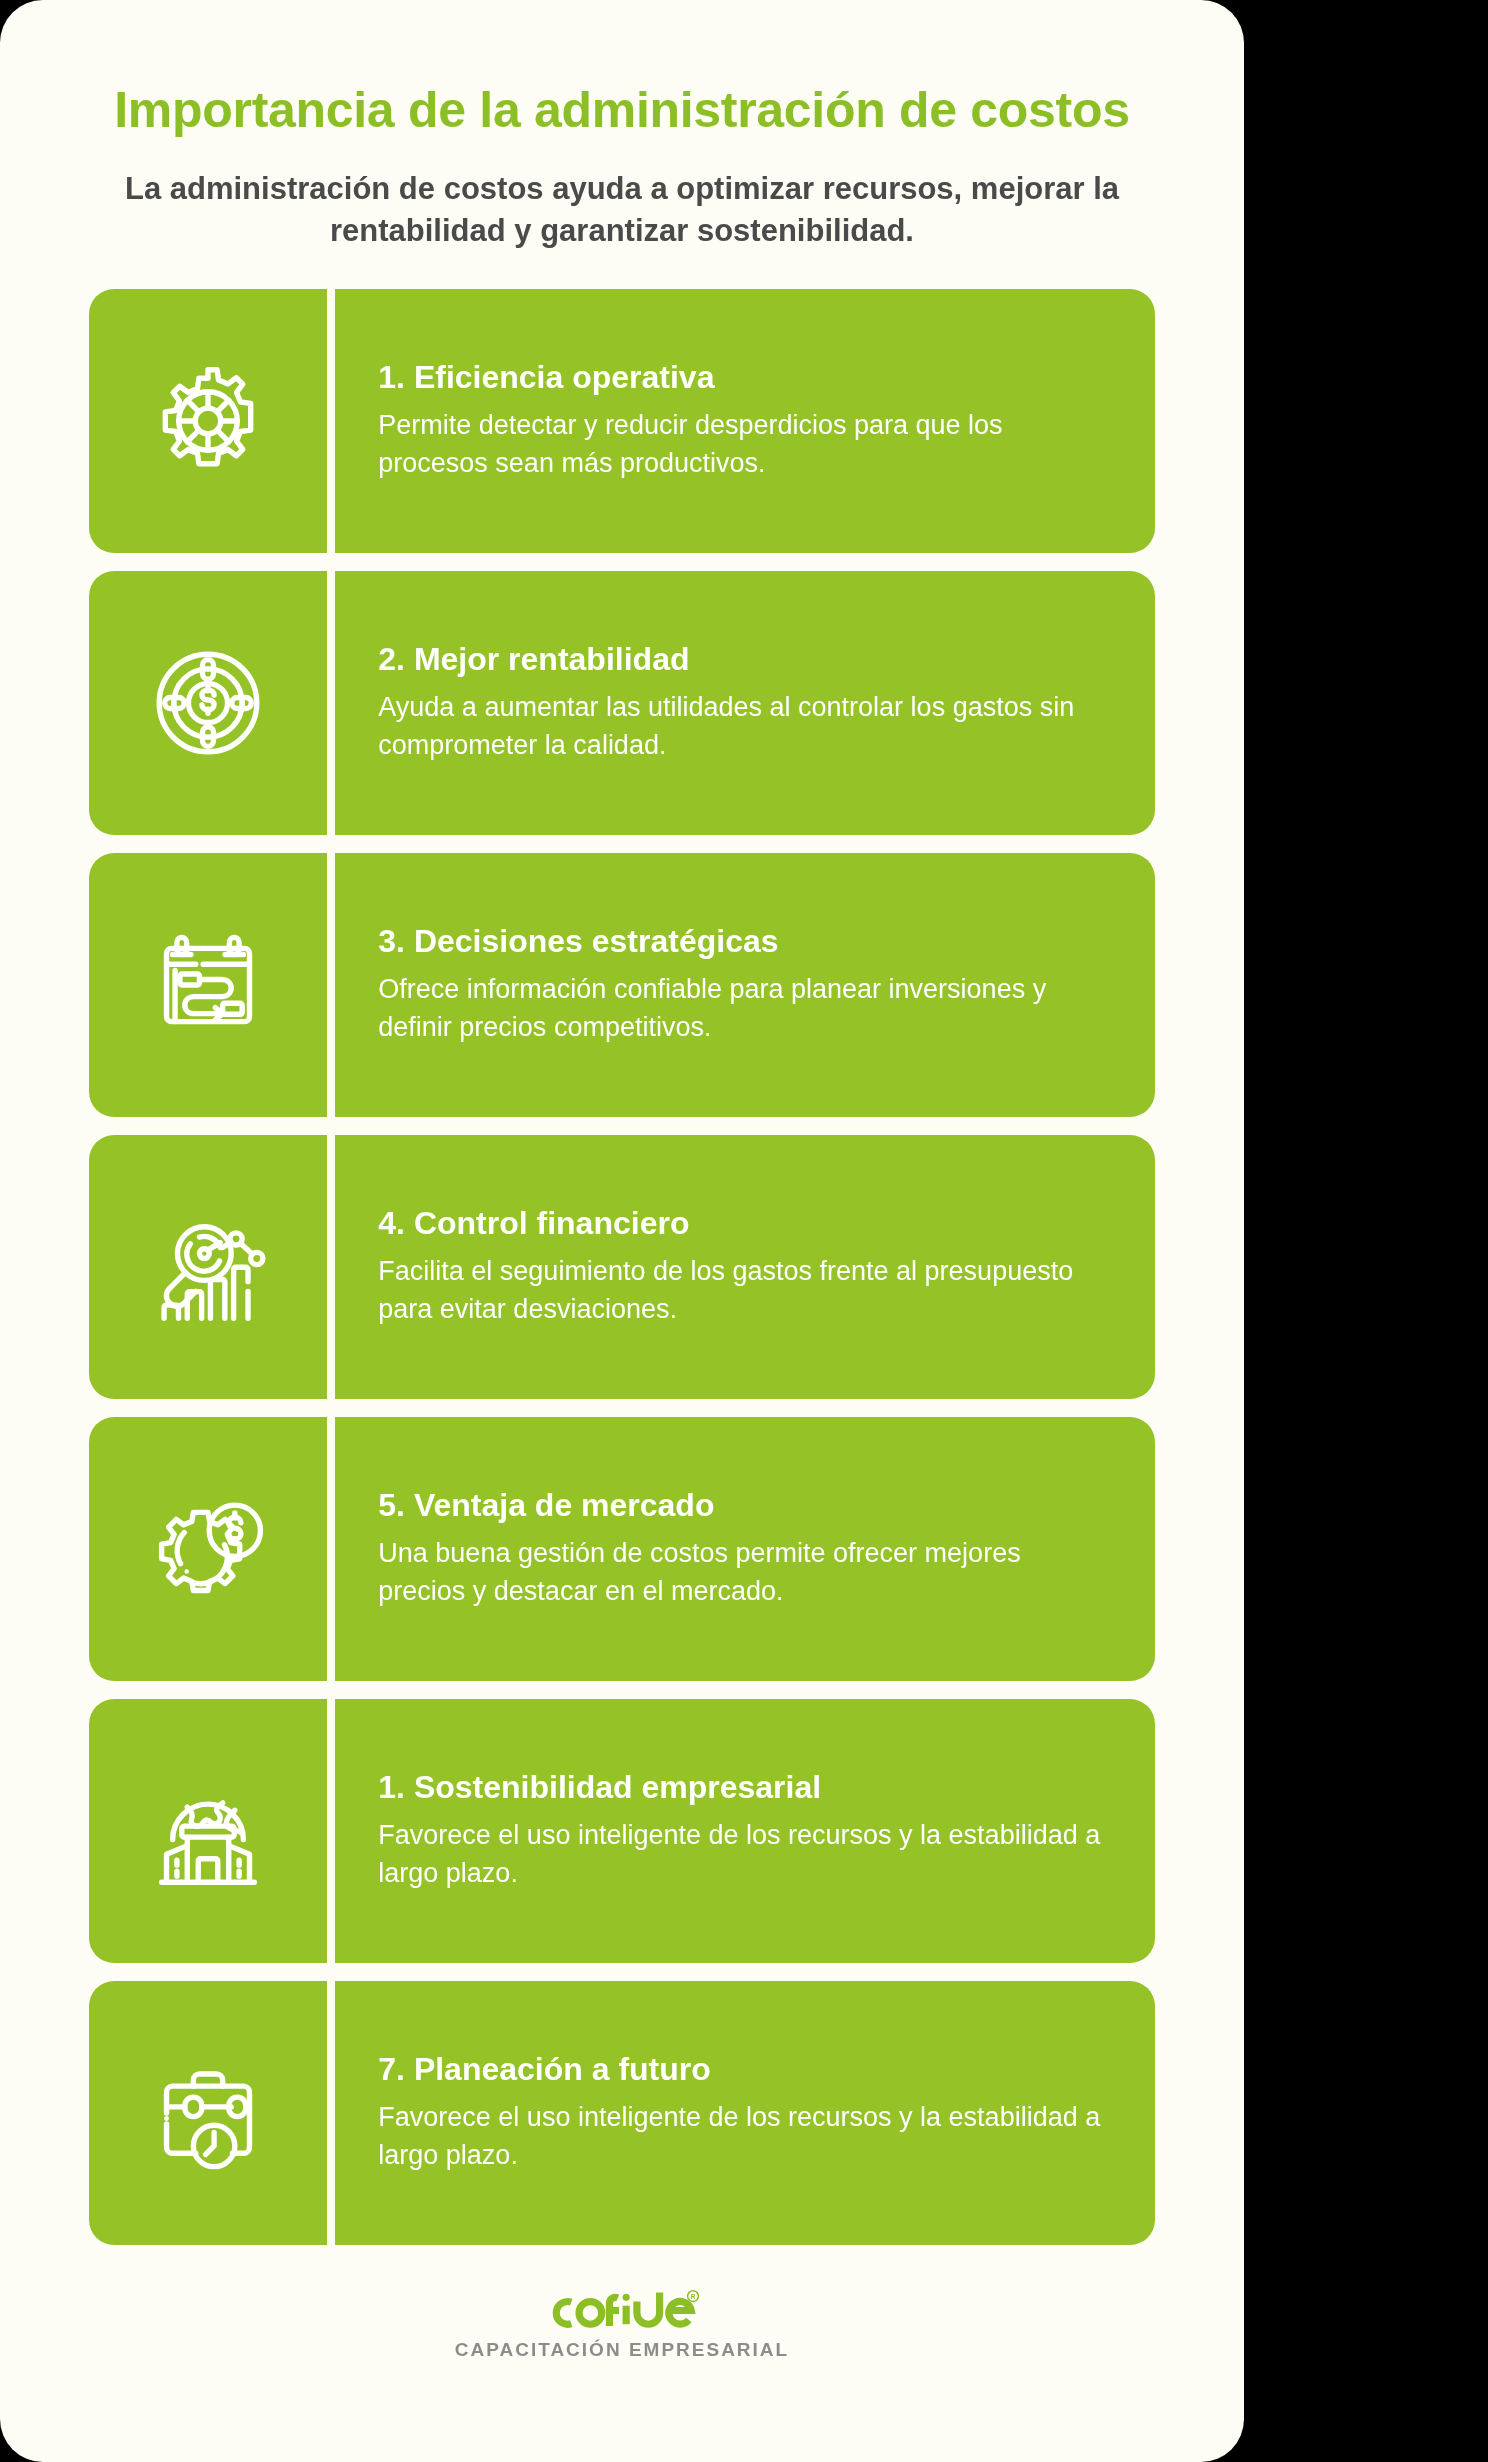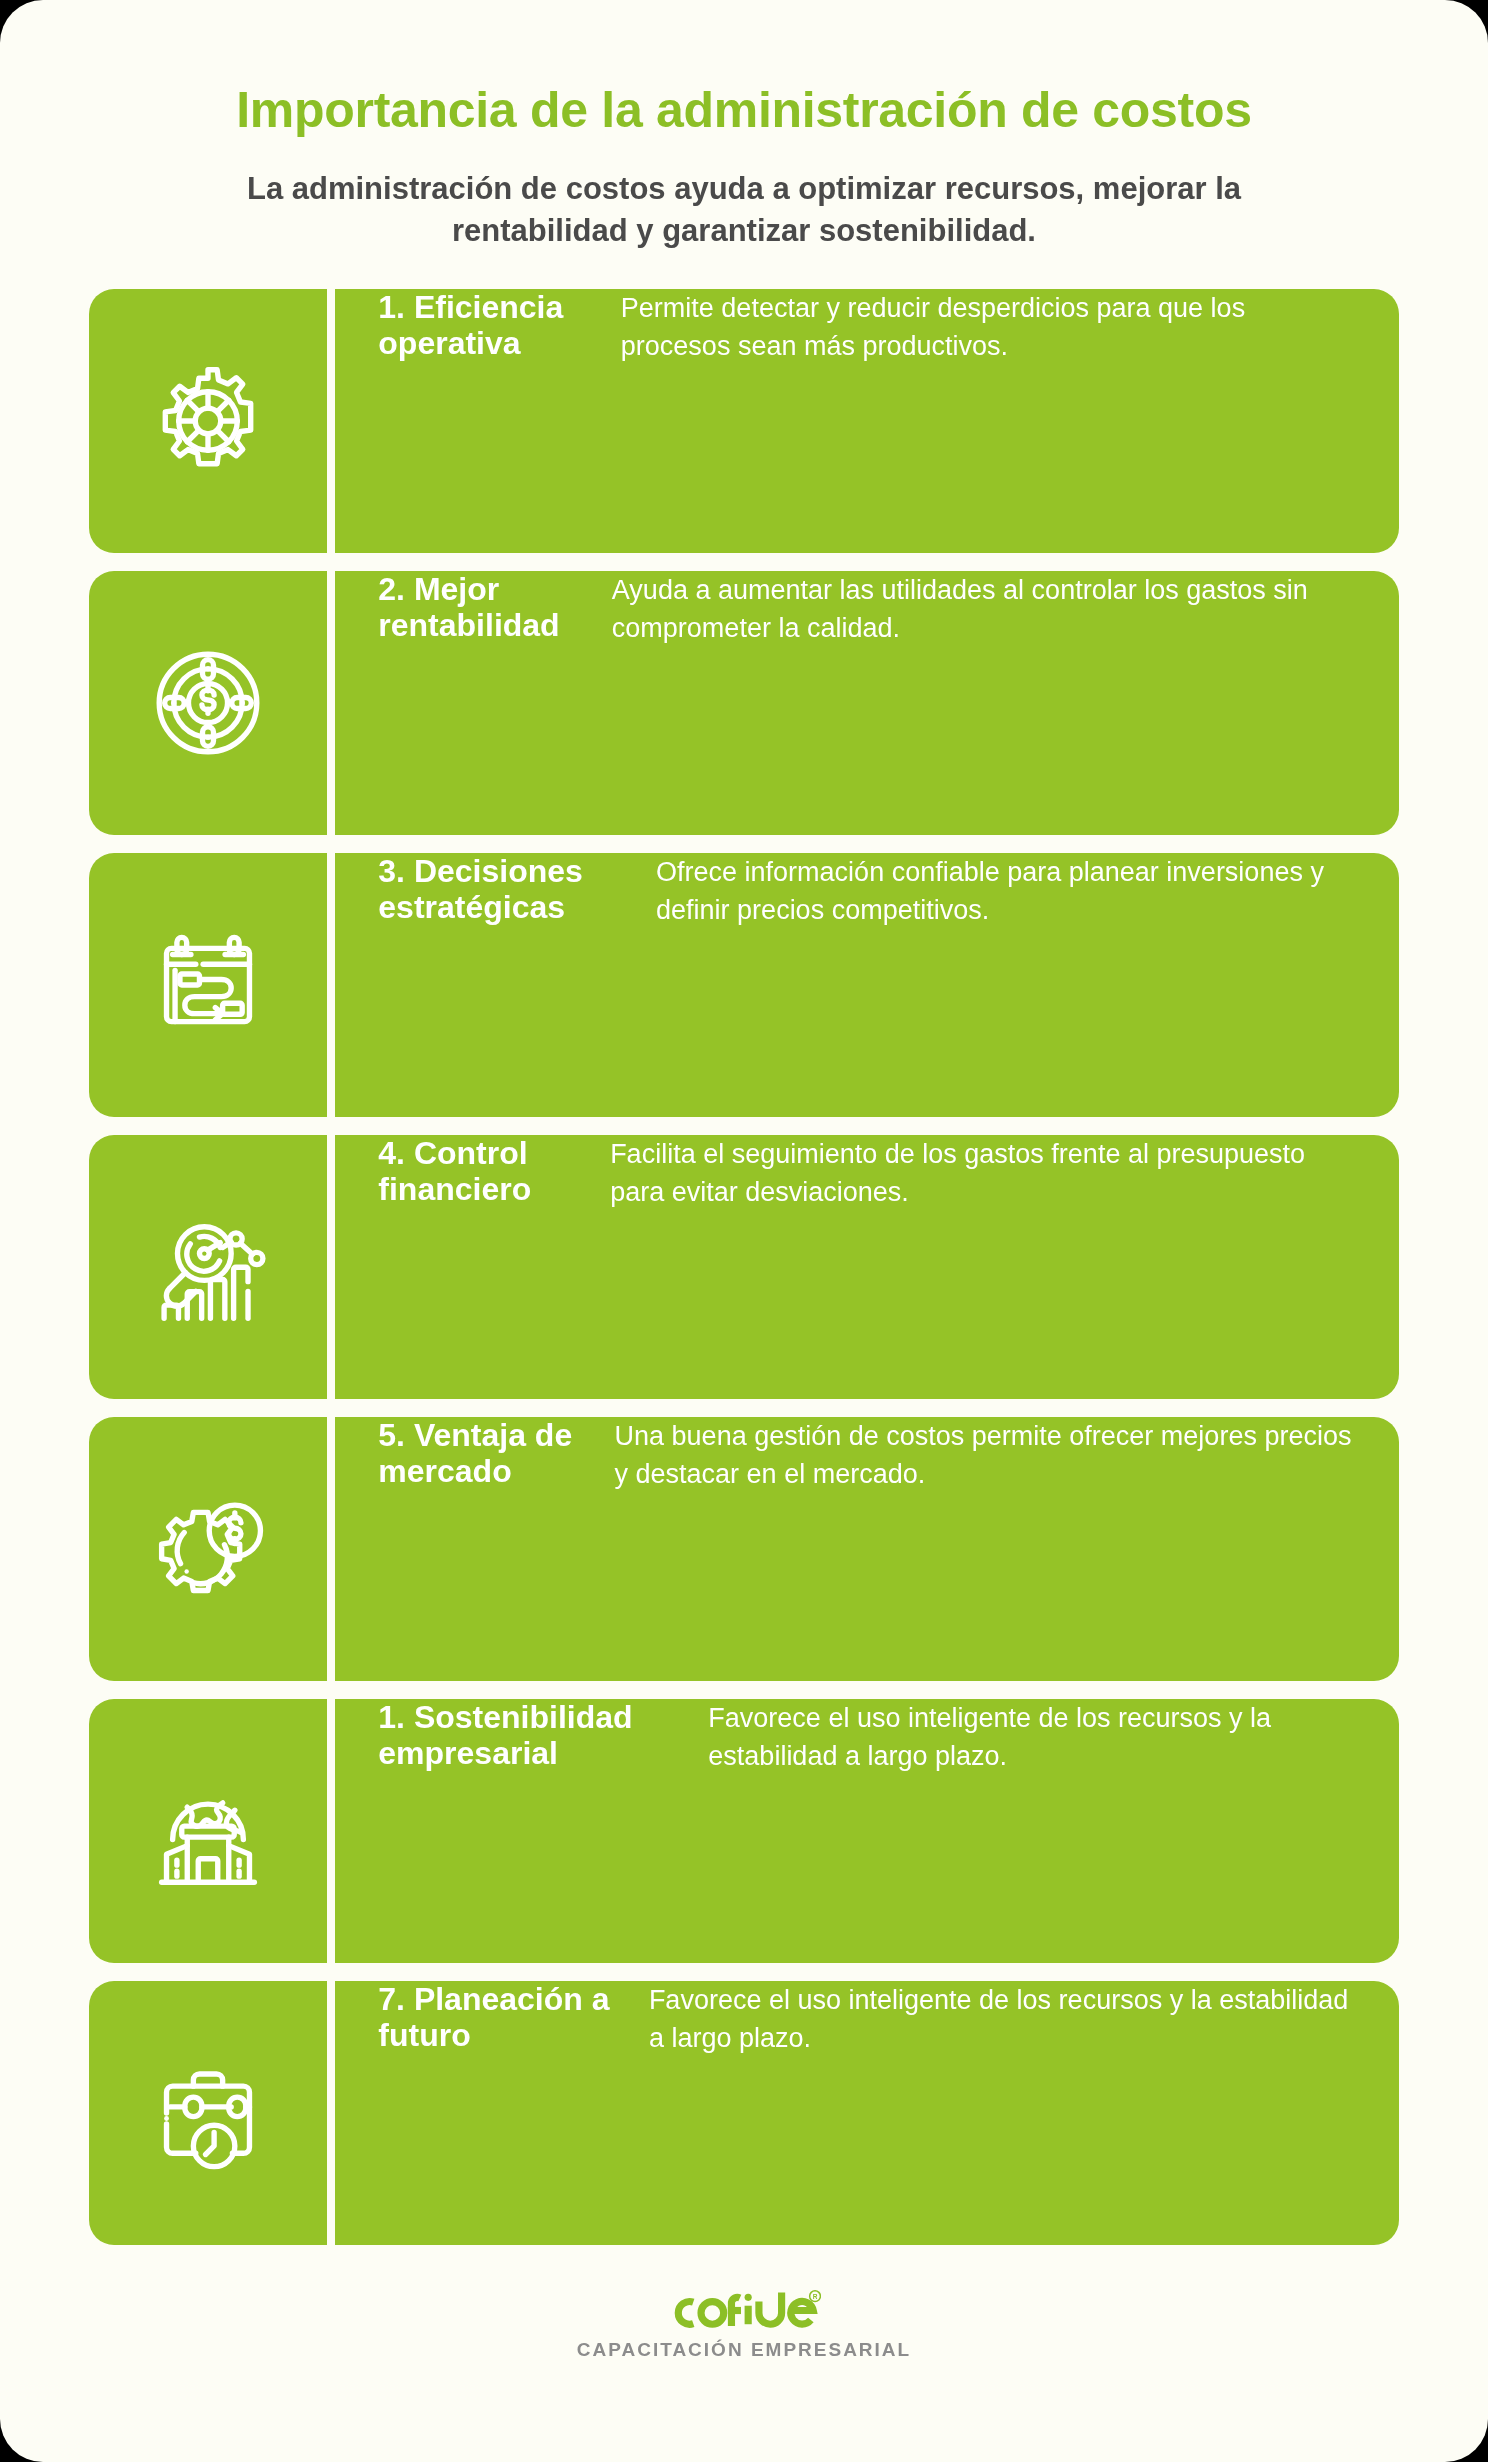--- a/index.html
+++ b/index.html
@@ -6,21 +6,21 @@
 
   html, body {
     width: 1488px;
     height: 2462px;
     background: #000000;
     font-family: "Liberation Sans", sans-serif;
   }
 
   #page {
     position: relative;
-    width: 1488px;
+    width: 1244px;
     height: 2462px;
     background: #fdfdf5;
     border-radius: 43px;
     overflow: hidden;
   }
 
   
   .header {
     padding-top: 83px;
     text-align: center;
@@ -73,20 +73,21 @@
     height: 122px;
     display: block;
   }
 
   .card-body {
     flex: 1 1 auto;
     background: #95c327;
     border-radius: 0 25px 25px 0;
     padding: 0 43px 0 43px;
     display: flex;
+    flex-direction: column;
     justify-content: center;
   }
 
   .card-title {
     font-size: 32px;
     font-weight: bold;
     color: #ffffff;
     line-height: 1.15;
     margin-bottom: 9.5px;
   }

